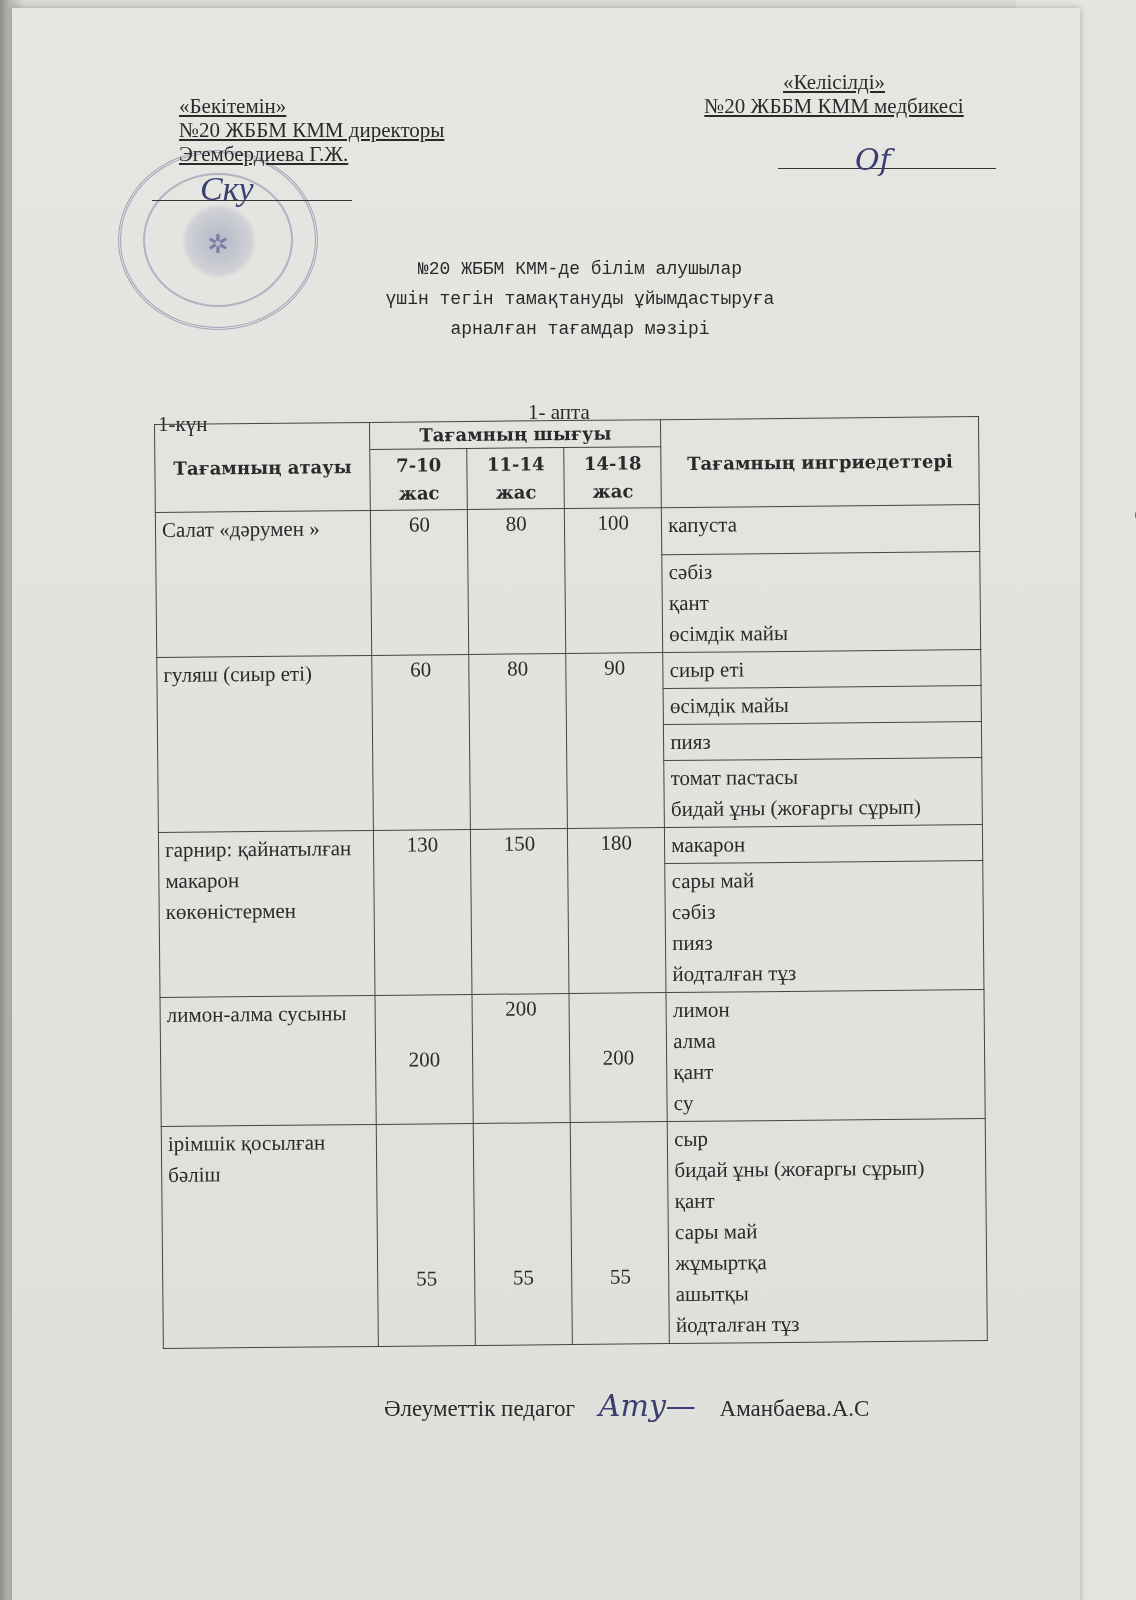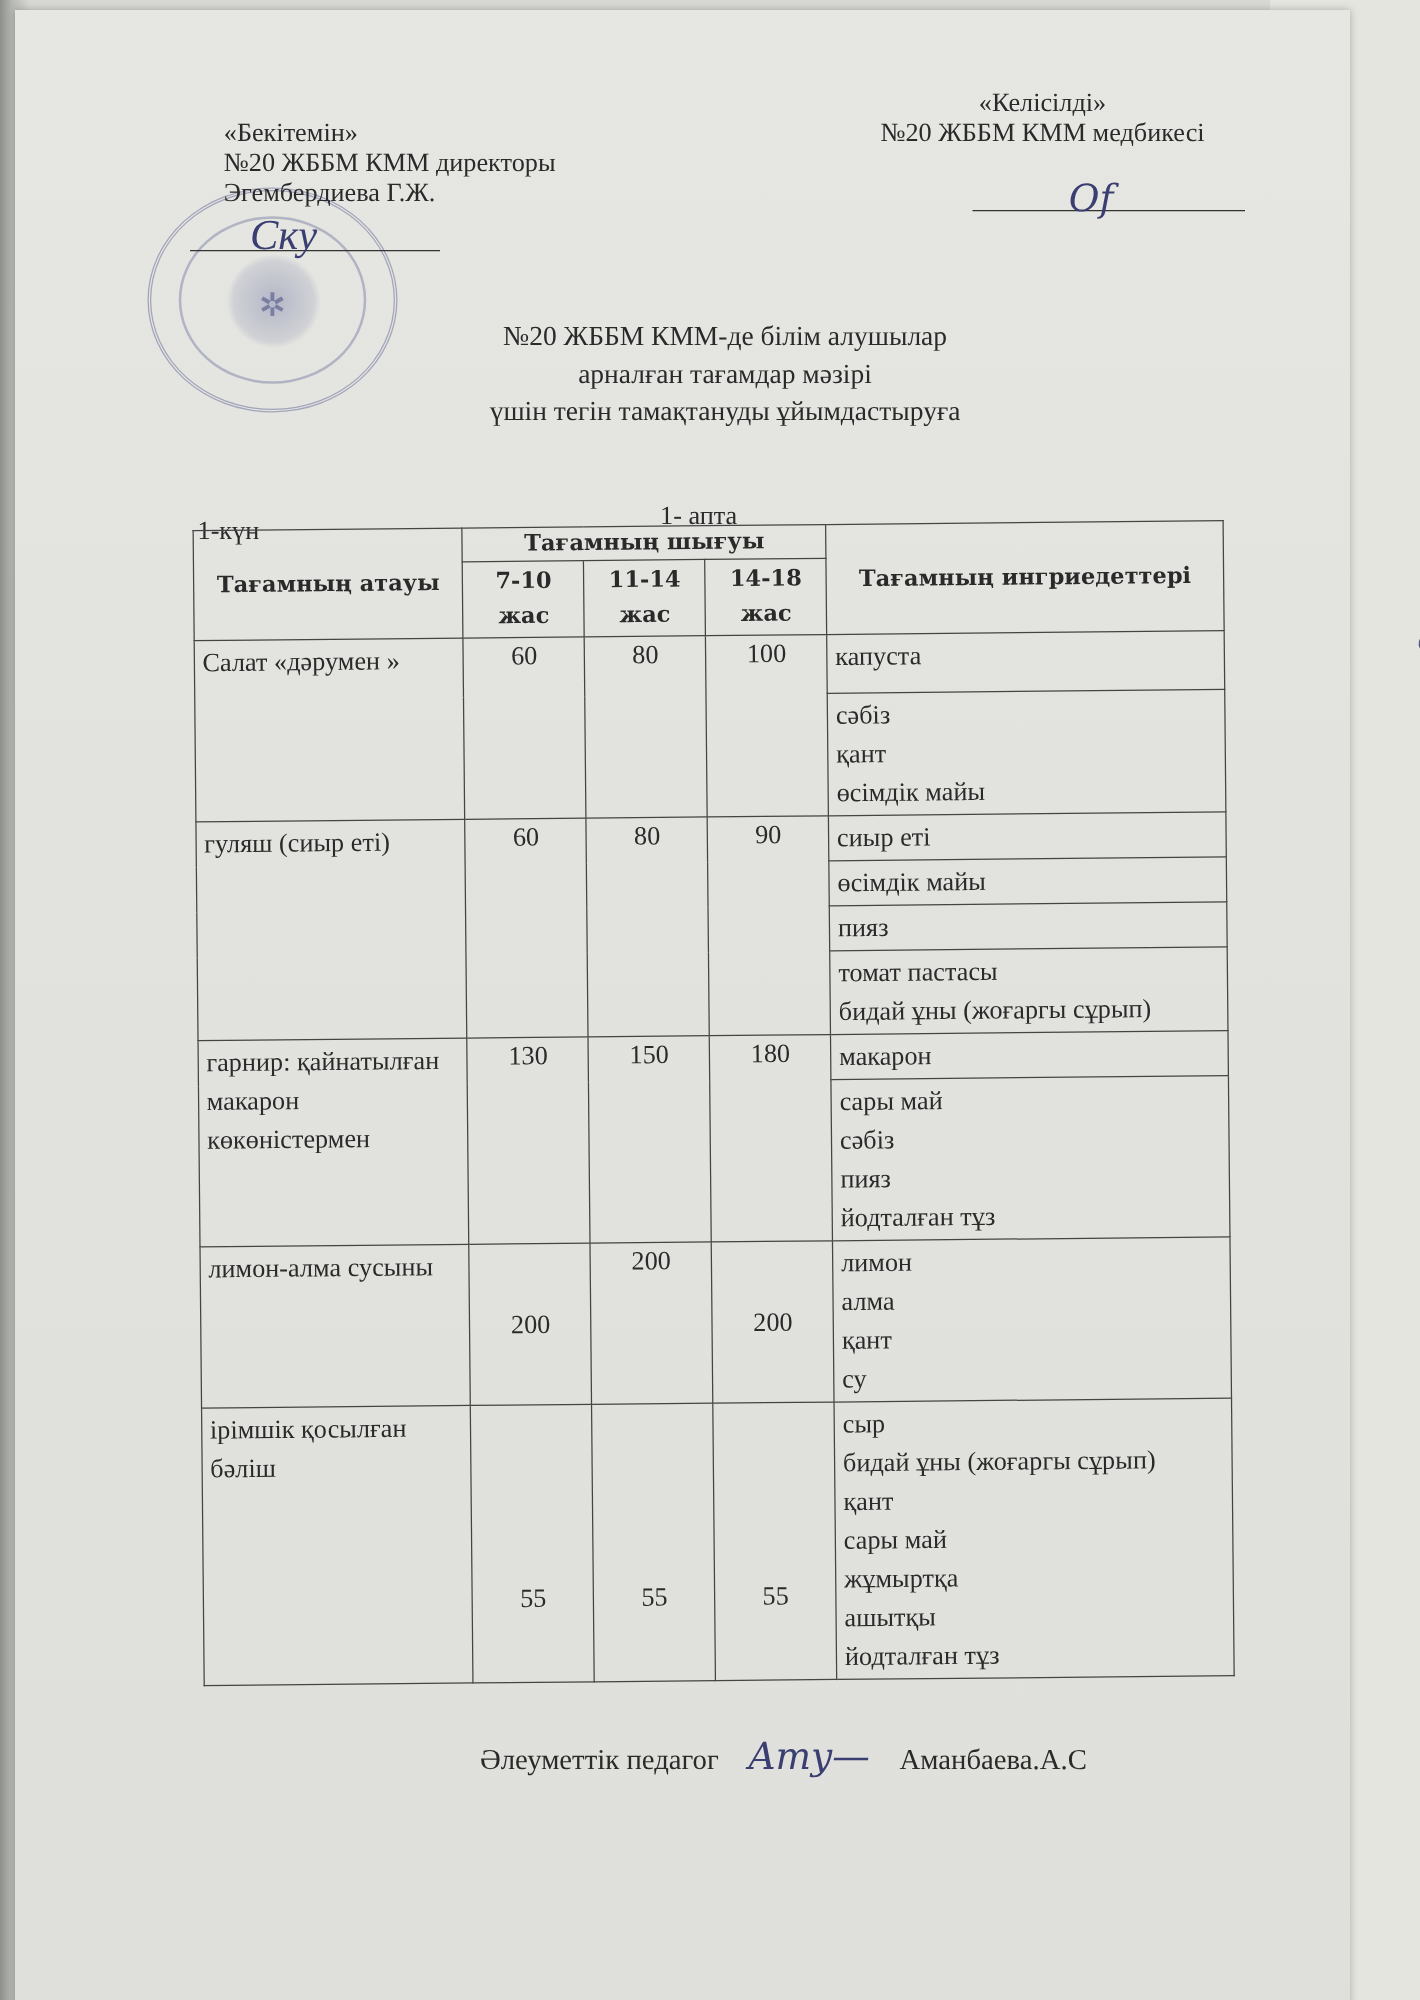--- a/index.html
+++ b/index.html
@@ -35,21 +35,21 @@
     .sheet {
       position: absolute;
       left: 12px; top: 8px;
       width: 1068px; height: 1600px;
       background: linear-gradient(180deg, #e6e7e2 0%, #e2e3de 40%, #dfe0db 100%);
       box-shadow: 0 0 6px rgba(0,0,0,0.25);
     }
     .abs { position: absolute; color: #2a2a2a; }
     .approve-block { left: 143px; top: 94px; font-size: 21px; line-height: 24px; margin-left: 36px; }
     .agree-block { left: 674px; top: 70px; font-size: 21px; line-height: 24px; text-align: center; width: 320px; }
-    .approve-block div, .agree-block div { white-space: nowrap; }
+    .approve-block div, .agree-block div { white-space: nowrap; text-decoration: underline; }
     .sig-line { position: absolute; border-bottom: 1.5px solid #333; }
     .stamp {
       position: absolute;
       left: 118px; top: 150px;
       width: 200px; height: 180px;
       border-radius: 50%;
       border: 3px double rgba(80,85,140,0.45);
       box-sizing: border-box;
     }
     .stamp-inner {
@@ -74,22 +74,22 @@
     .signature {
       position: absolute;
       font-family: "DejaVu Serif", serif;
       font-style: italic;
       color: #3a3e70;
     }
     .title {
       left: 290px; top: 254px;
       width: 580px;
       text-align: center;
-      font-family: Liberation Serif, serif;
-      font-size: 22px;
+      font-family: Liberation Mono, monospace;
+      font-size: 18px;
       line-height: 30px;
       color: #2a2a2a;
     }
     .day-label { left: 158px; top: 412px; font-size: 21px; }
     .week-label { left: 528px; top: 400px; font-size: 21px; }
 
     table.menu {
       position: absolute;
       left: 154px; top: 424px;
       width: 825px;
@@ -152,22 +152,22 @@
 
 <div class="abs agree-block">
   <div>«Келісілді»</div>
   <div>№20 ЖББМ КММ медбикесі</div>
 </div>
 <div class="sig-line" style="left:778px; top:168px; width:218px;"></div>
 <div class="signature" style="left:855px; top:142px; font-size:30px;">Of</div>
 
 <div class="abs title">
   <div>№20 ЖББМ КММ-де білім алушылар</div>
+  <div>үшін тегін тамақтануды ұйымдастыруға</div>
   <div>арналған тағамдар мәзірі</div>
-  <div>үшін тегін тамақтануды ұйымдастыруға</div>
 </div>
 
 <div class="abs day-label">1-күн</div>
 <div class="abs week-label">1- апта</div>
 
 <table class="menu">
   <colgroup>
     <col class="c-name">
       <col class="c-num">
       <col class="c-num">

